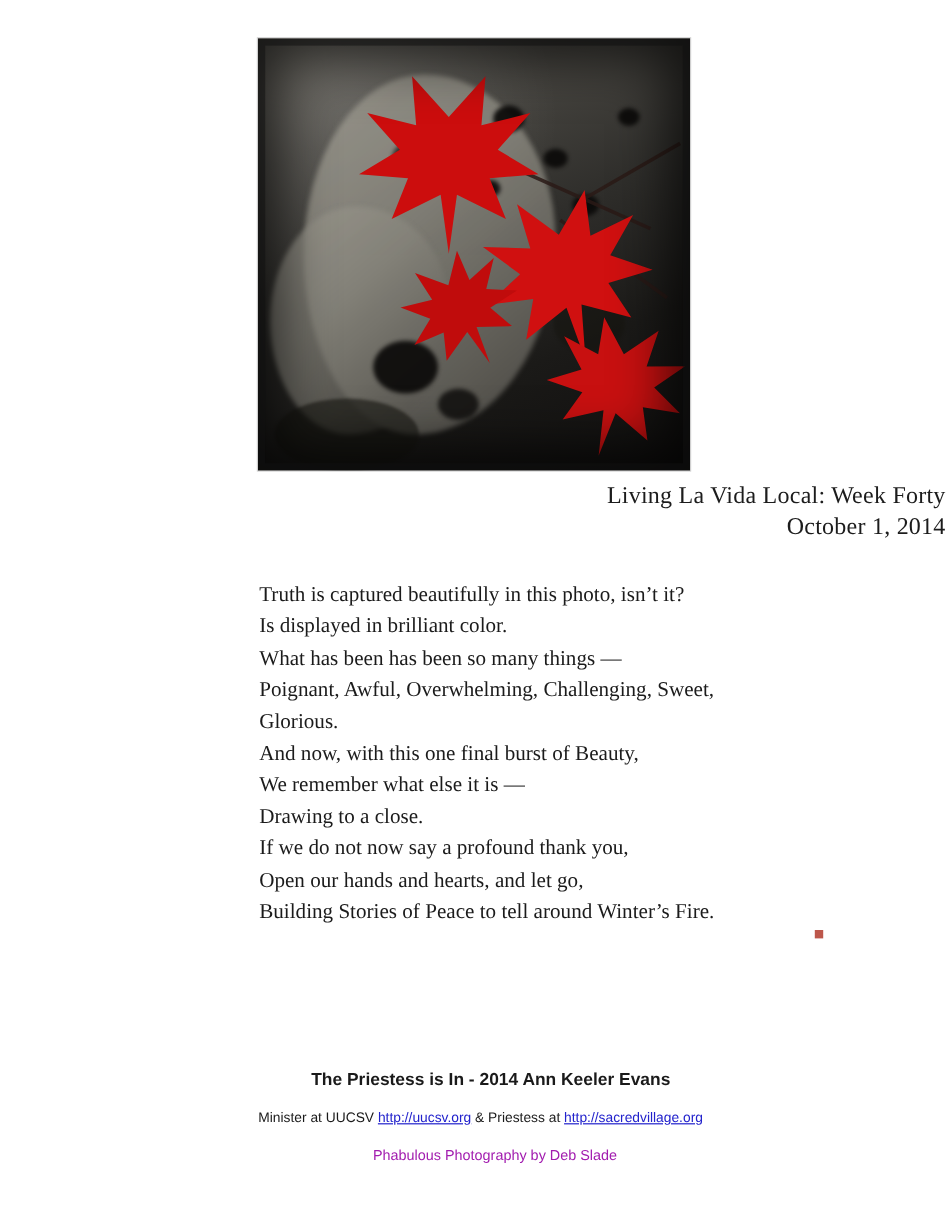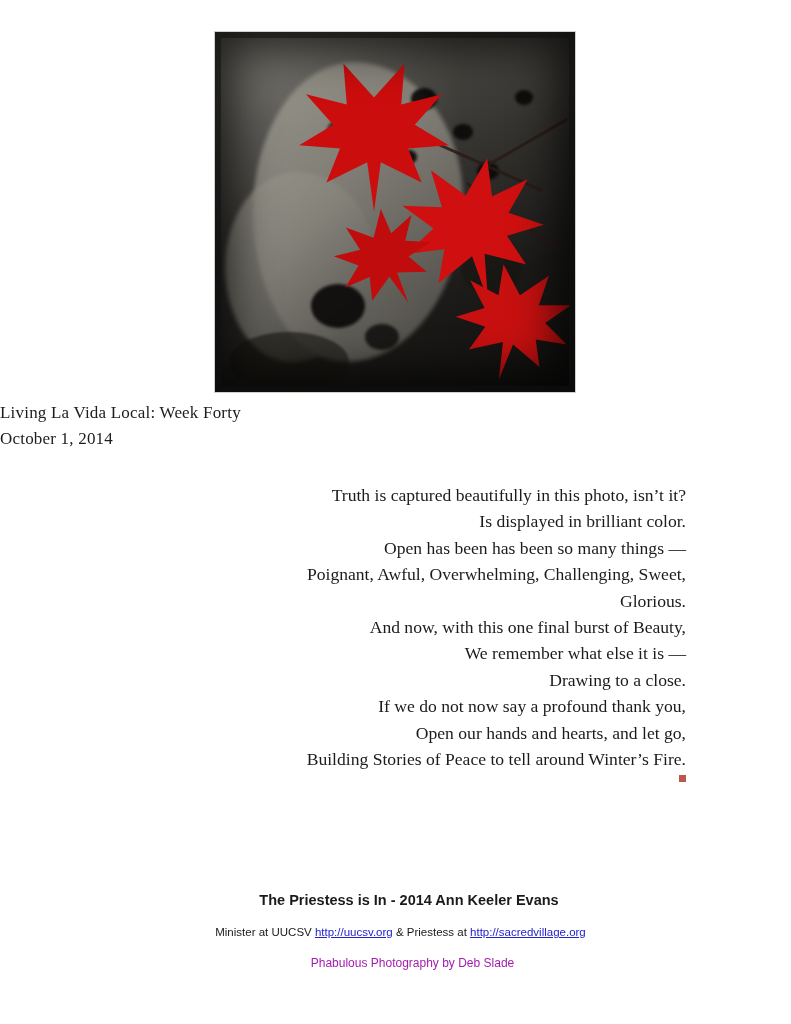--- a/index.html
+++ b/index.html
@@ -84,42 +84,42 @@
     position: absolute;
     background: #2a1a16;
     transform-origin: 0 50%;
     opacity: .85;
   }
 
   
   .title-block {
     position: absolute;
     left: 0;
-    right: 16px;
+    right: 3px;
     top: 400px;
-    text-align: left;
-    font-family: "Liberation Serif", serif;
-    font-size: 17px;
+    text-align: right;
+    font-family: "Liberation Serif", serif;
+    font-size: 20px;
     line-height: 26px;
     color: #1c1c1c;
     letter-spacing: .2px;
   }
 
   
   .poem {
     position: absolute;
     left: 216px;
     top: 482px;
     width: 470px;
     font-family: "Liberation Serif", serif;
     font-size: 17.6px;
     line-height: 26.4px;
     color: #1b1b1b;
   }
-  .poem div { white-space: pre-wrap; text-align: right; }
+  .poem div { white-space: pre-wrap; }
 
   
   .red-mark {
     position: absolute;
     left: 679px;
     top: 775px;
     width: 7px;
     height: 7px;
     background: #b23a2c;
     opacity: .85;
@@ -249,21 +249,21 @@
   </div>
 
   <div class="title-block">
     <div>Living La Vida Local: Week Forty</div>
     <div>October 1, 2014</div>
   </div>
 
   <div class="poem">
     <div>Truth is captured beautifully in this photo, isn’t it?</div>
     <div>Is displayed in brilliant color.</div>
-    <div>Open has been has been so many things —</div>
+    <div>What has been has been so many things —</div>
     <div>Poignant, Awful, Overwhelming, Challenging, Sweet,</div>
     <div>Glorious.</div>
     <div>And now, with this one final burst of Beauty,</div>
     <div>We remember what else it is —</div>
     <div>Drawing to a close.</div>
     <div>If we do not now say a profound thank you,</div>
     <div>Open our hands and hearts, and let go,</div>
     <div>Building Stories of Peace to tell around Winter’s Fire.</div>
   </div>
 

